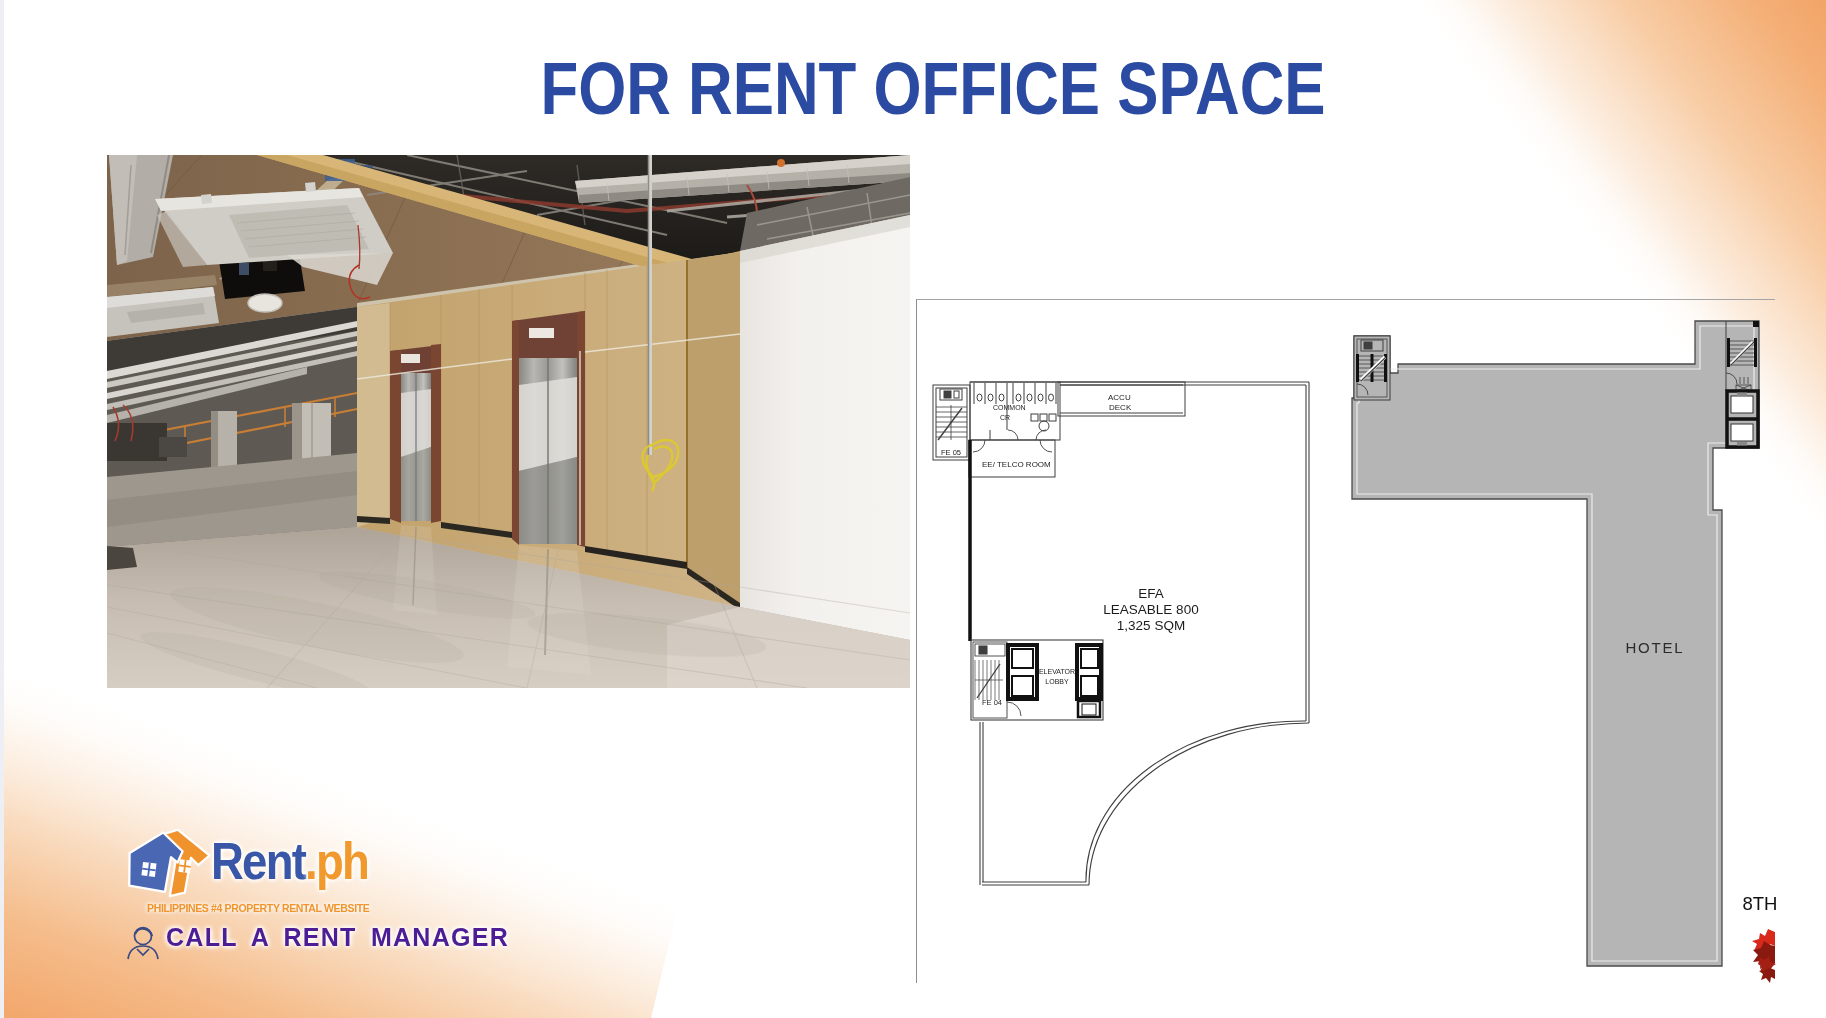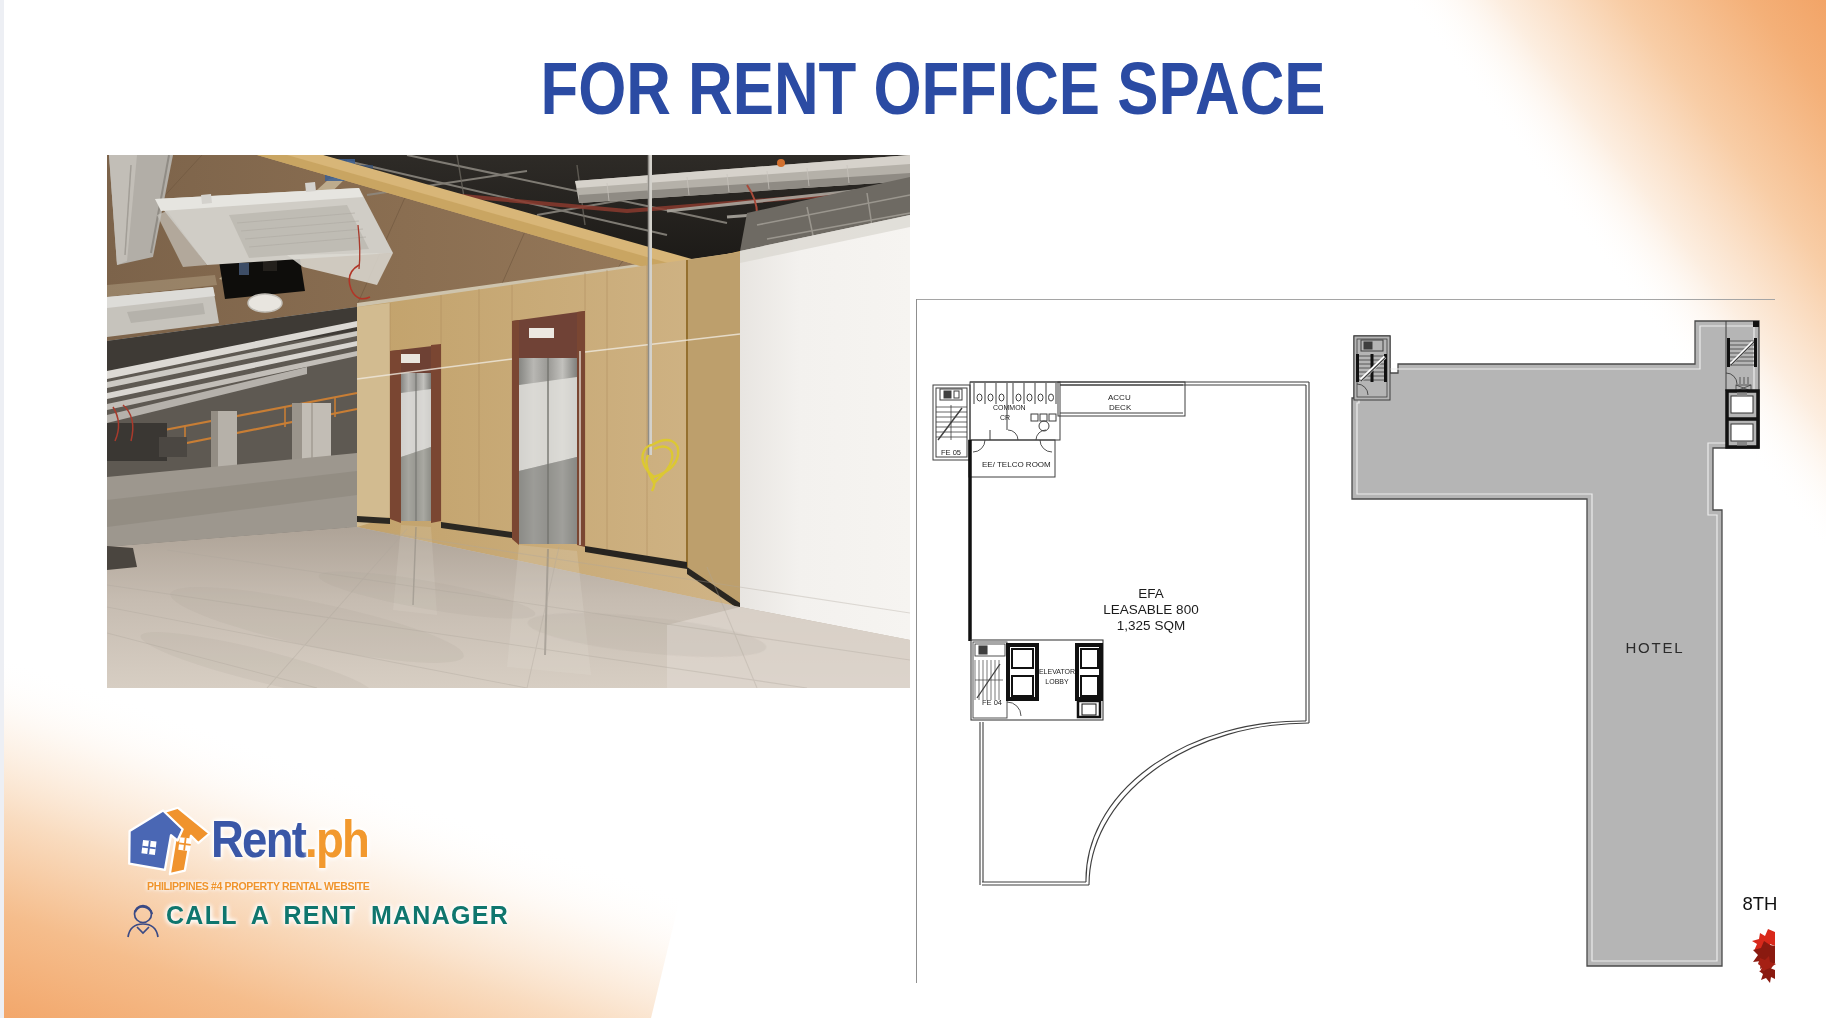--- a/index.html
+++ b/index.html
@@ -498,21 +498,21 @@
 <text x="1760" y="910" font-size="18.5" fill="#111" text-anchor="middle">8TH</text>
 
 <g>
   <path d="M1768,929 l7,3 0,14 -5,-2 3,10 -7,-4 -3,7 -3,-8 -6,2 3,-7 -5,-3 7,-2 1,-6 5,3 z" fill="#d8291b"></path>
   <path d="M1775,946 l0,17 -5,7 -3,-6 -7,5 1,-8 -8,1 5,-7 -5,-5 8,-2 3,-7 6,4 z" fill="#8a1a10"></path>
   <path d="M1760,958 l5,2 4,-4 1,6 6,2 -5,3 0,7 -5,-4 -6,2 2,-5 -4,-3 z" fill="#a52014"></path>
   <path d="M1770,968 l5,2 0,9 -4,-2 -1,6 -4,-5 -5,2 2,-6 -4,-3 6,-1 z" fill="#8a1a10"></path>
 </g>
 </svg>
 
-<div class="abs" id="logo" style="left:110px;top:788px;width:480px;height:170px;">
+<div class="abs" id="logo" style="left:110px;top:810px;width:480px;height:170px;">
 
   <svg class="abs" style="left:13px;top:17px;" width="94" height="76" viewBox="0 0 104 84">
     <g transform="rotate(7 50 42)">
 
       <path d="M38,10 L56,2 L94,26 L83,38 L74,31 L72,70 L56,76 L58,24 Z" fill="#f0932d" stroke="#ffffff" stroke-width="2.5" stroke-linejoin="round"></path>
 
       <path d="M6,34 L40,7 L64,25 L60,38 L52,33 L50,72 L10,70 Z" fill="#4a67b4" stroke="#ffffff" stroke-width="2.5" stroke-linejoin="round"></path>
 
       <rect x="22" y="42" width="15" height="15" fill="#ffffff"></rect>
       <line x1="29.5" y1="42" x2="29.5" y2="57" stroke="#4a67b4" stroke-width="2"></line>
@@ -530,14 +530,14 @@
 
   <svg class="abs" style="left:15px;top:113px;" width="36" height="38" viewBox="0 0 36 38">
     <g stroke="#3a4a85" stroke-width="1.7" fill="none">
       <circle cx="18" cy="13" r="8.5"></circle>
       <path d="M10,11 q3,-7 10,-5 q6,2 7,7" stroke-width="2.2"></path>
       <path d="M3,36 q2,-13 15,-13 q13,0 15,13"></path>
       <path d="M12,26 l6,6 l6,-6"></path>
     </g>
   </svg>
 
-  <div class="abs" style="left:56px;top:113px;font-size:25px;font-weight:bold;letter-spacing:1.3px;word-spacing:6px;color:#0f766e;white-space:nowrap;text-shadow:0 0 5px #fff,0 0 5px #fff,0 0 6px #fff;">CALL A RENT MANAGER</div>
+  <div class="abs" style="left:56px;top:113px;font-size:25px;font-weight:bold;letter-spacing:1.3px;word-spacing:6px;color:#4c1d95;white-space:nowrap;text-shadow:0 0 5px #fff,0 0 5px #fff,0 0 6px #fff;">CALL A RENT MANAGER</div>
 </div>
 
 </body></html>

